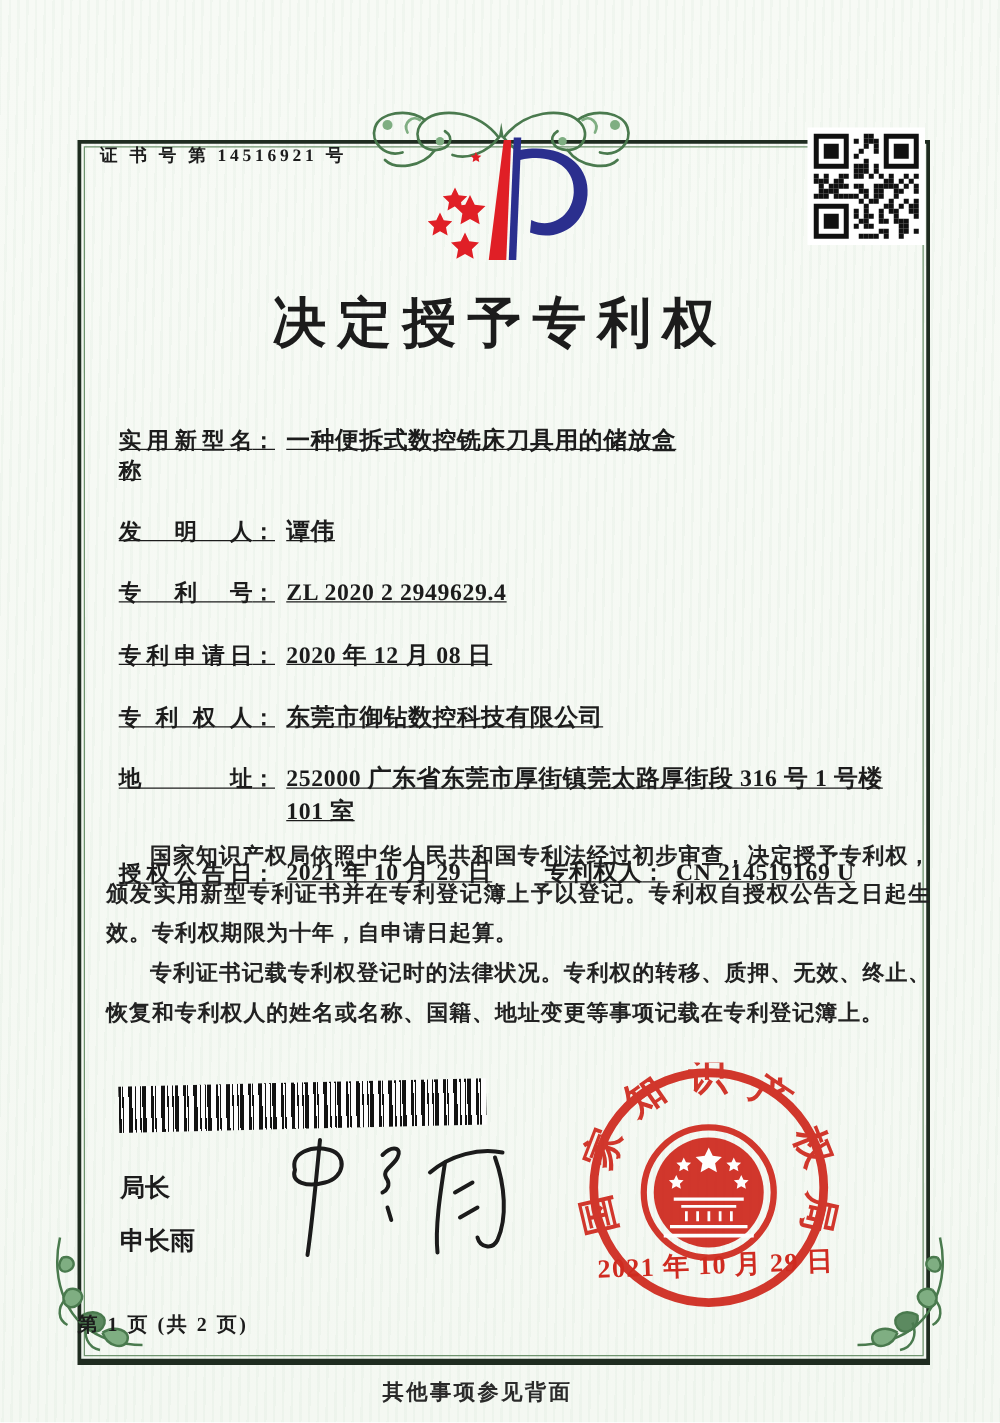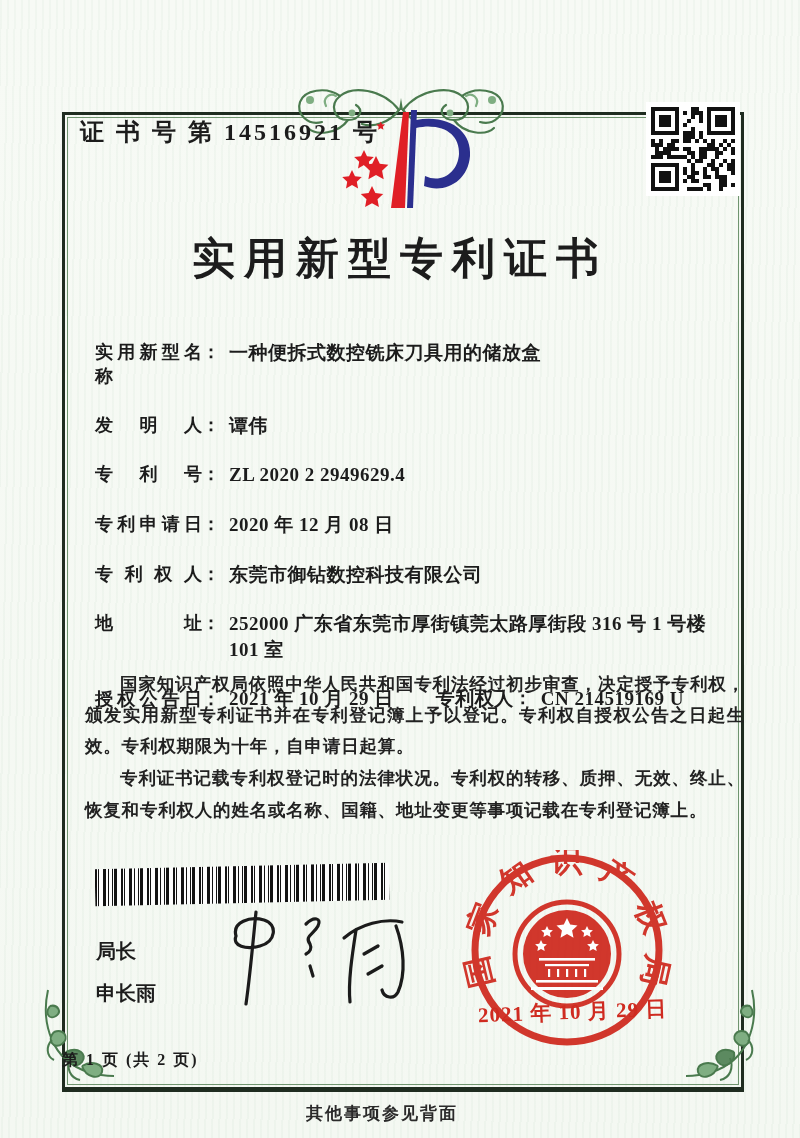--- a/index.html
+++ b/index.html
@@ -17,30 +17,30 @@
     position:absolute;left:62px;top:112px;width:676px;height:972px;
     border:3px solid #1f2c20;
     border-bottom-width:5px;
   }
   .frame-inner{
     position:absolute;inset:2px;
     border:1px solid #6f946f;
   }
   .cert-no{
     position:absolute;left:80px;top:116px;
-    font-size:24px;font-weight:bold;letter-spacing:3px;
+    font-size:14px;font-weight:bold;letter-spacing:3px;
   }
   .logo{position:absolute;left:312px;top:94px;width:176px;height:142px;}
   .qr{position:absolute;left:646px;top:102px;width:94px;height:94px;background:#fff;}
   .title{
     position:absolute;left:62px;top:230px;width:676px;
     text-align:center;font-size:43px;font-weight:bold;letter-spacing:9px;
   }
   .fields{position:absolute;left:95px;top:340px;width:625px;font-size:19px;}
-  .frow{margin-bottom:24px;line-height:1.35;display:flex;align-items:flex-start;}
+  .frow{margin-bottom:24px;line-height:1.35;display:flex;align-items:flex-start;text-decoration:underline;}
   .flabel{
     display:inline-block;width:107px;flex:0 0 107px;
     font-weight:bold;font-size:18px;
     text-align:justify;text-align-last:justify;
   }
   .fcolon{font-weight:bold;flex:0 0 auto;margin-right:9px;font-size:18px;}
   .fvalue{font-weight:bold;letter-spacing:0.5px;}
   .grant-row{display:flex;align-items:center;}
   .grant-no{margin-left:42px;display:flex;}
   .paragraphs{
@@ -276,21 +276,21 @@
         <rect x="13" y="13" width="12" height="12" fill="#111"></rect>
         <rect x="61" y="5" width="28" height="28" fill="#111"></rect>
         <rect x="65" y="9" width="20" height="20" fill="#fff"></rect>
         <rect x="69" y="13" width="12" height="12" fill="#111"></rect>
         <rect x="5" y="61" width="28" height="28" fill="#111"></rect>
         <rect x="9" y="65" width="20" height="20" fill="#fff"></rect>
         <rect x="13" y="69" width="12" height="12" fill="#111"></rect>
       </svg>
   </div>
 
-  <div class="title">实用新型专利证书</div>
+  <div class="title">决定授予专利权</div>
 
   <div class="fields">
     <div class="frow">
       <span class="flabel">实用新型名称</span>
         <span class="fcolon">：</span>
       <span class="fvalue">一种便拆式数控铣床刀具用的储放盒</span>
     </div>
     <div class="frow">
       <span class="flabel">发明人</span>
         <span class="fcolon">：</span>

